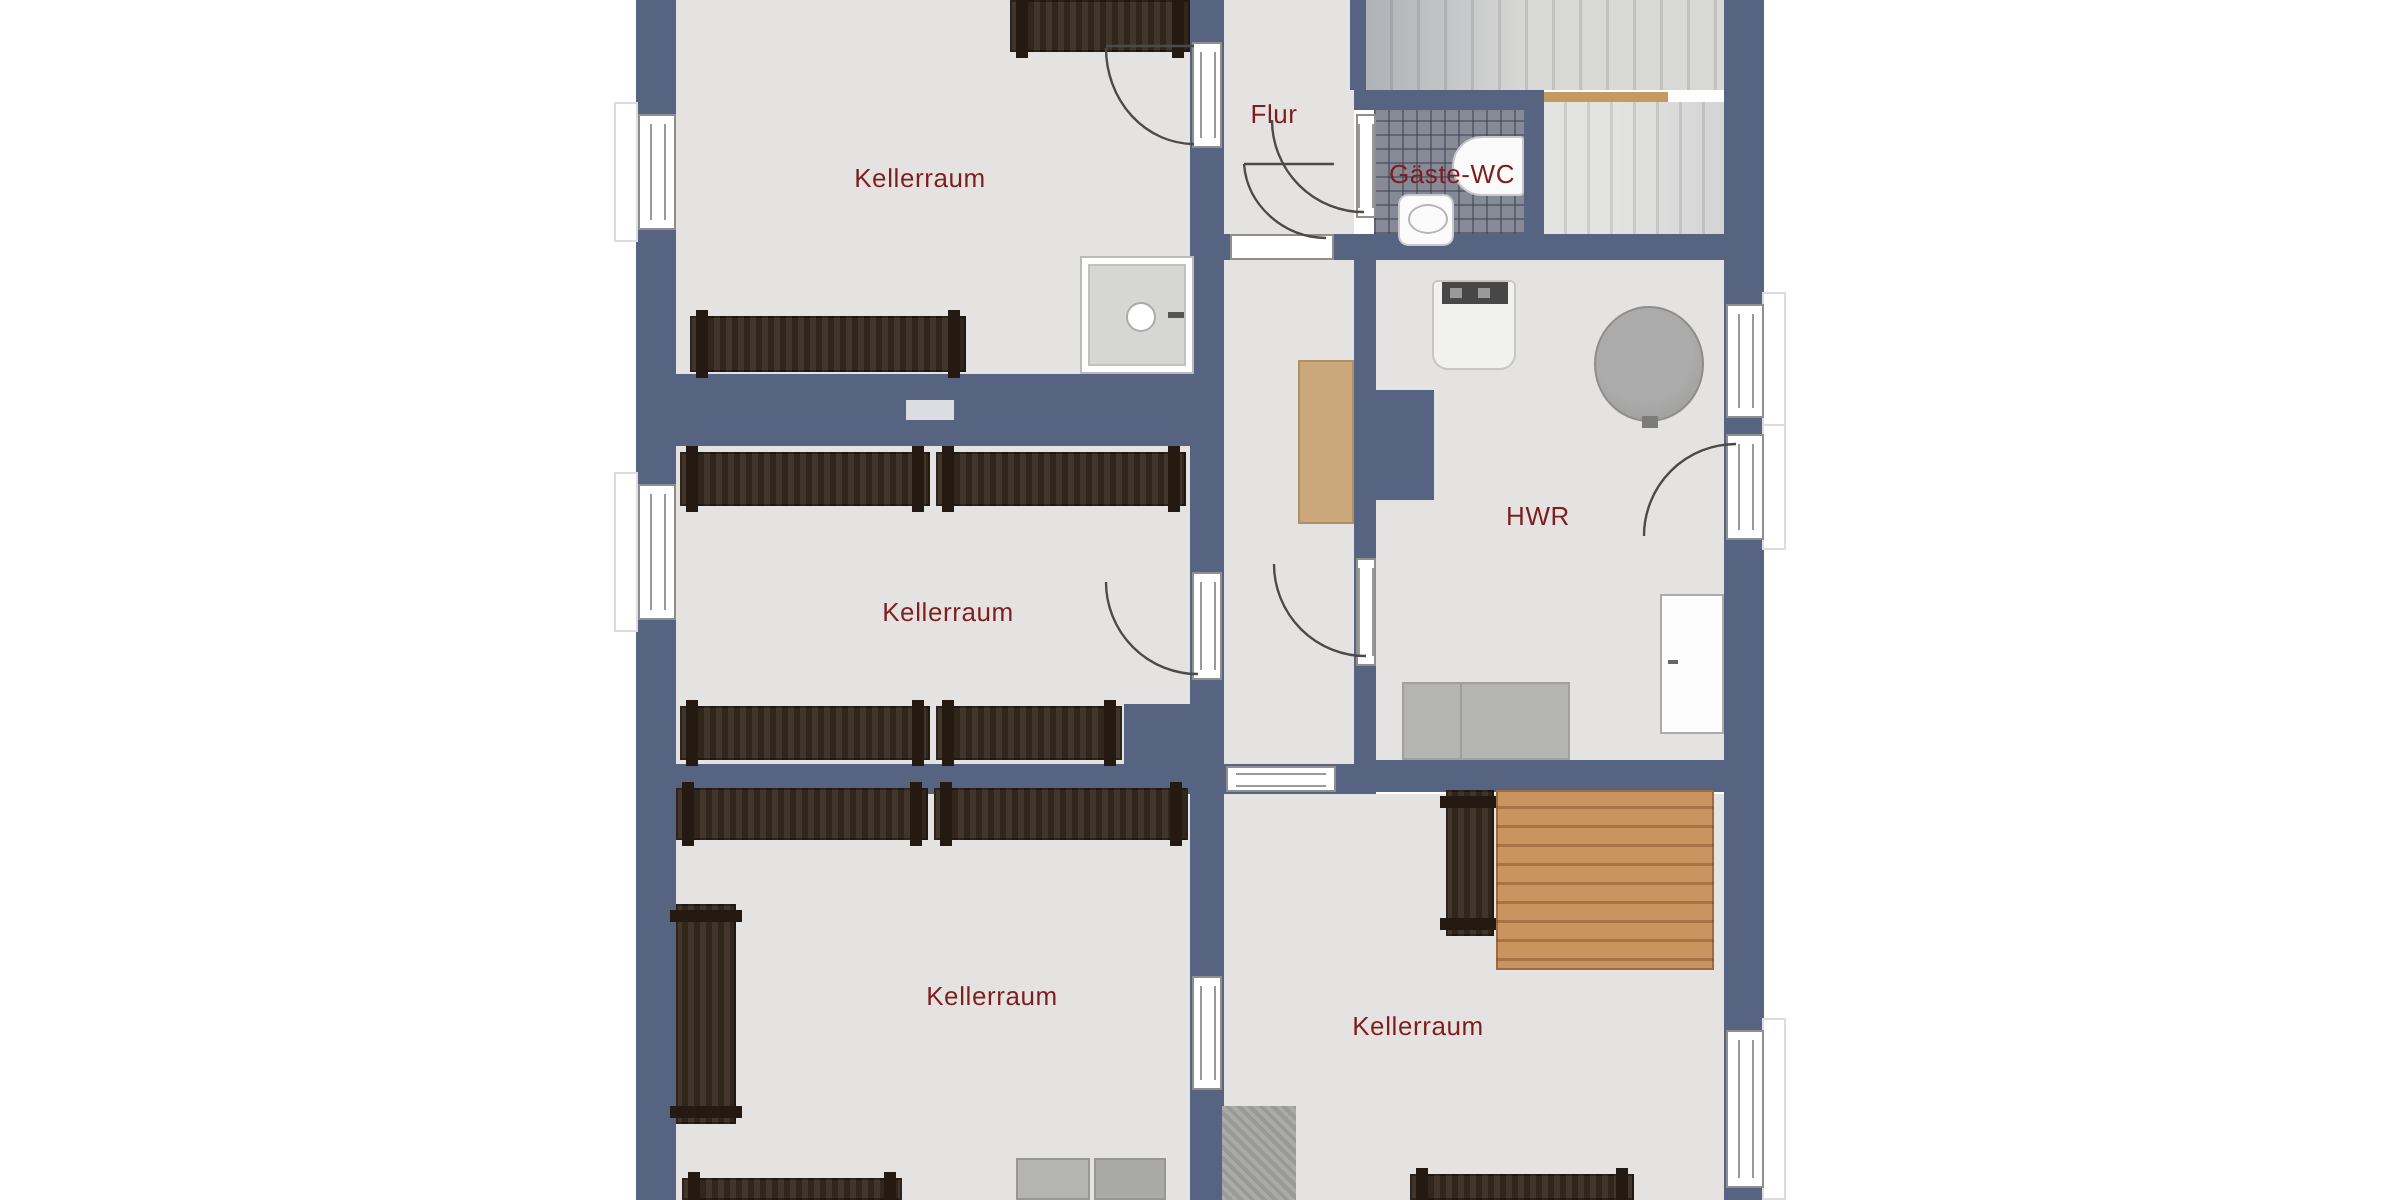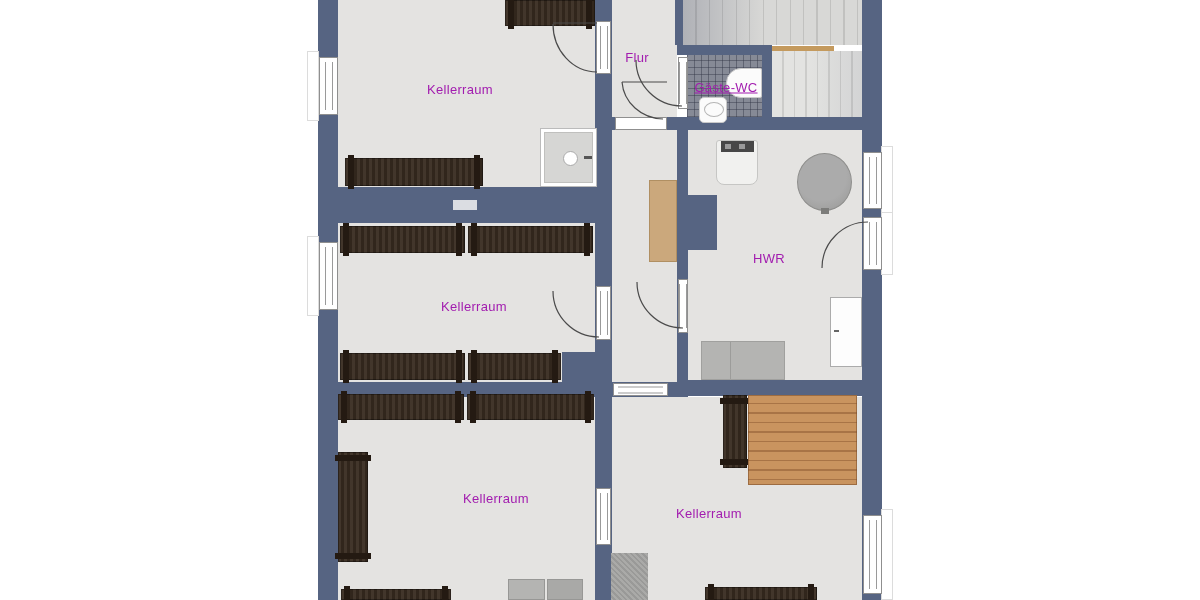--- a/index.html
+++ b/index.html
@@ -6,21 +6,21 @@
   body{
     width:1200px;height:600px;background:#ffffff;overflow:hidden;
     font-family:"Liberation Sans",sans-serif;position:relative;
   }
   .abs{position:absolute;}
   #plan{position:absolute;left:0;top:0;width:1200px;height:600px;}
   .floor{position:absolute;background:var(--floor);}
   .wall{position:absolute;background:var(--wall);}
   .label{
     position:absolute;transform:translate(-50%,-50%);
-    font-size:13px;color:#a21caf;white-space:nowrap;letter-spacing:.3px;
+    font-size:13px;color:#7f1d1d;white-space:nowrap;letter-spacing:.3px;
   }
   
   .win-v,.door-v{position:absolute;background:#fff;border:1px solid #8f8f8f;box-sizing:border-box;}
   .win-v::before,.door-v::before{
     content:"";position:absolute;left:50%;transform:translateX(-50%);
     top:4px;bottom:4px;width:6px;
     border-left:1px solid #9a9a9a;border-right:1px solid #9a9a9a;
   }
   .win-h,.door-h{position:absolute;background:#fff;border:1px solid #8f8f8f;box-sizing:border-box;}
   .win-h::before{
@@ -163,21 +163,21 @@
   <div class="abs" style="left:726px;top:68px;width:36px;height:30px;background:#fbfbfb;border:1px solid #c9c9c9;border-radius:15px 2px 2px 15px;box-sizing:border-box;"></div>
   <div class="abs" style="left:699px;top:97px;width:28px;height:26px;background:#fbfbfb;border:1px solid #c9c9c9;border-radius:5px;box-sizing:border-box;">
     <div class="abs" style="left:4px;top:4px;width:18px;height:13px;border:1px solid #b5b5b5;border-radius:50%;"></div>
   </div>
 
   <div class="label" style="left:460px;top:89px;">Kellerraum</div>
   <div class="label" style="left:474px;top:306px;">Kellerraum</div>
   <div class="label" style="left:496px;top:498px;">Kellerraum</div>
   <div class="label" style="left:709px;top:513px;">Kellerraum</div>
   <div class="label" style="left:637px;top:57px;">Flur</div>
-  <div class="label" style="left:726px;top:87px;text-decoration:underline;">Gäste-WC</div>
+  <div class="label" style="left:726px;top:87px;">Gäste-WC</div>
   <div class="label" style="left:769px;top:258px;">HWR</div>
 
   <svg width="1200" height="600" viewBox="0 0 1200 600" style="position:absolute;left:0;top:0;pointer-events:none;" fill="none" stroke="#4b4b4b" stroke-width="1.2">
     <path d="M553,23 L597,23 M553,24 A44,48 0 0 0 597,72"></path>
     <path d="M622,82 L667,82 M622,82 A42,40 0 0 0 663,119"></path>
     <path d="M636,60 A46,46 0 0 0 682,106"></path>
     <path d="M553,291 A46,46 0 0 0 599,337"></path>
     <path d="M637,282 A46,46 0 0 0 683,328"></path>
     <path d="M822,268 A46,46 0 0 1 868,222"></path>
   </svg>

